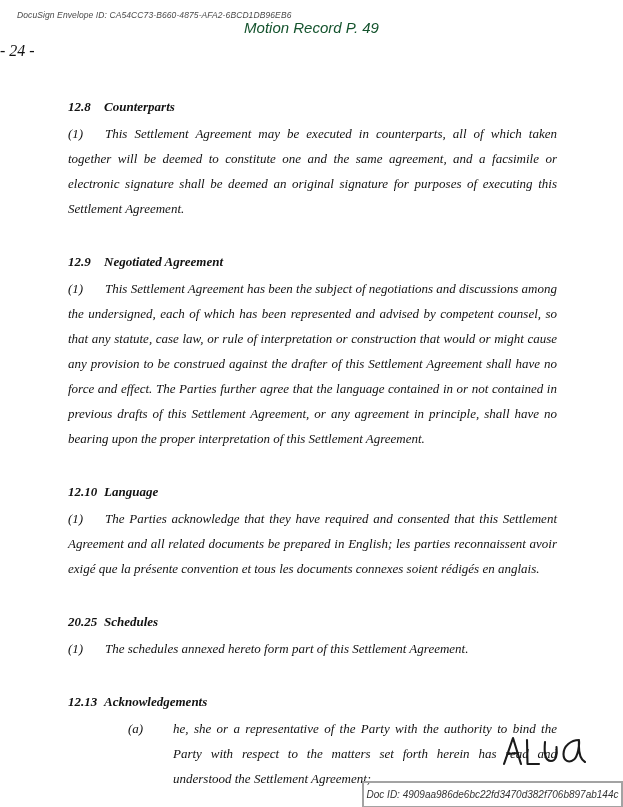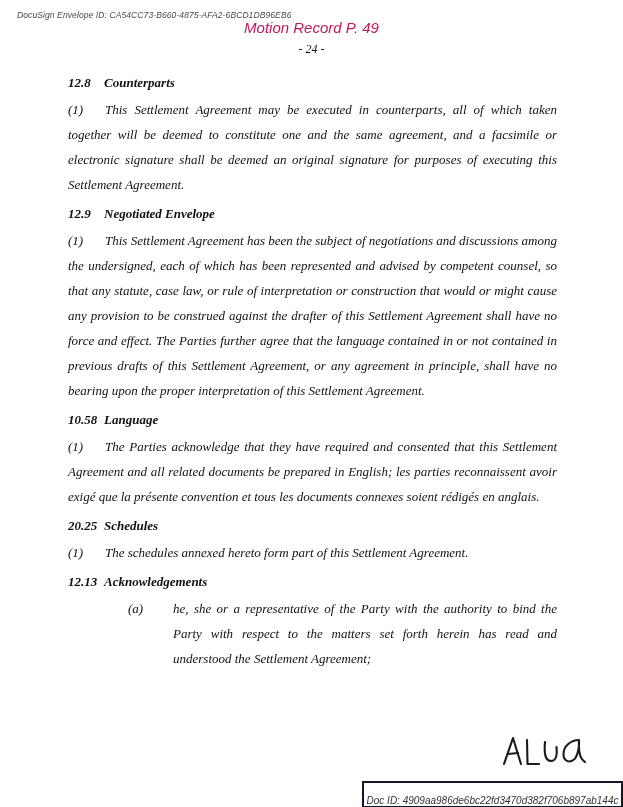--- a/index.html
+++ b/index.html
@@ -16,57 +16,56 @@
   .docusign-banner{
     position:absolute;top:10px;left:17px;
     font-family:"Liberation Sans", sans-serif;
     font-size:8.5px;color:#4a4a4a;letter-spacing:0.1px;
     white-space:nowrap;
   }
   .motion-stamp{
     position:absolute;top:19px;left:0;width:623px;
     text-align:center;
     font-family:"Liberation Sans", sans-serif;
-    font-size:15px;color:#be185d;
+    font-size:15px;color:#14532d;
   }
   .page-number{
     position:absolute;top:42px;left:0;width:623px;
-    text-align:center;
-    font-size:12px;color:#111;
+    font-size:16px;color:#111;
   }
   
   .doc-body{
     position:absolute;top:66px;left:68px;width:489px;
     font-size:13px;line-height:25px;
     text-align:justify;
   }
   .sec-heading{
     font-weight:bold;
     margin:4px 0 2px 0;
     text-align:left;
   }
-  .sec-num{display:inline-block;width:36px;}
+  .sec-num{display:inline-block;width:36px;margin-top:24px;}
   .para{margin:0 0 3px 0;}
   .para-marker{display:inline-block;width:37px;}
   .subitem{
     margin:2px 0 2px 60px;
     padding-left:45px;
     text-indent:-45px;
   }
   .subitem-marker{display:inline-block;width:45px;text-indent:0;}
   
   .initials-wrap{
     position:absolute;top:731px;left:500px;width:86px;height:40px;
   }
   .initials-wrap svg{display:block;}
   
   .docid-box{
     position:absolute;left:362px;top:781px;width:257px;height:23px;
-    border:2px solid #0f172a;
-    display:flex;align-items:flex-end;justify-content:center;
+    border:2px solid #a3a3a3;
+    display:flex;align-items:center;justify-content:center;
   }
   .docid-text{
     font-family:"Liberation Sans", sans-serif;
     font-size:10px;color:#333;white-space:nowrap;
   }
 </style>
 </head>
 <body>
 
 <div class="page">
@@ -78,28 +77,28 @@
   <div class="doc-body">
 
     <div class="sec-heading">
       <span class="sec-num">12.8</span><span>Counterparts</span>
     </div>
     <p class="para">
       <span class="para-marker">(1)</span><span>This Settlement Agreement may be executed in counterparts, all of which taken together will be deemed to constitute one and the same agreement, and a facsimile or electronic signature shall be deemed an original signature for purposes of executing this Settlement Agreement.</span>
     </p>
 
     <div class="sec-heading">
-      <span class="sec-num">12.9</span><span>Negotiated Envelope</span>
+      <span class="sec-num">12.9</span><span>Negotiated Agreement</span>
     </div>
     <p class="para">
       <span class="para-marker">(1)</span><span>This Settlement Agreement has been the subject of negotiations and discussions among the undersigned, each of which has been represented and advised by competent counsel, so that any statute, case law, or rule of interpretation or construction that would or might cause any provision to be construed against the drafter of this Settlement Agreement shall have no force and effect. The Parties further agree that the language contained in or not contained in previous drafts of this Settlement Agreement, or any agreement in principle, shall have no bearing upon the proper interpretation of this Settlement Agreement.</span>
     </p>
 
     <div class="sec-heading">
-      <span class="sec-num">10.58</span><span>Language</span>
+      <span class="sec-num">12.10</span><span>Language</span>
     </div>
     <p class="para">
       <span class="para-marker">(1)</span><span>The Parties acknowledge that they have required and consented that this Settlement Agreement and all related documents be prepared in English; les parties reconnaissent avoir exigé que la présente convention et tous les documents connexes soient rédigés en anglais.</span>
     </p>
 
 
     <div class="sec-heading">
       <span class="sec-num">20.25</span><span>Schedules</span>
     </div>
     <p class="para">

